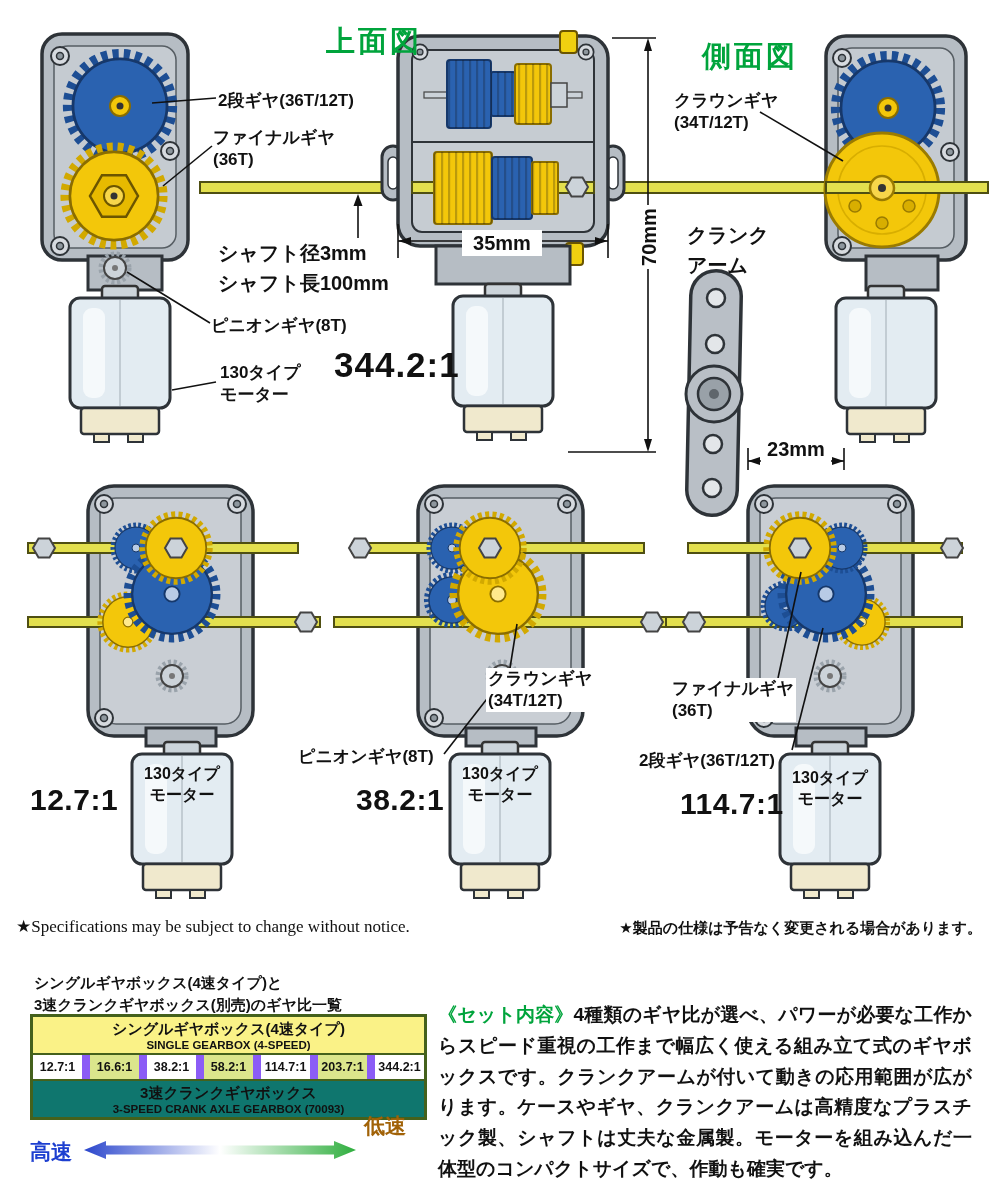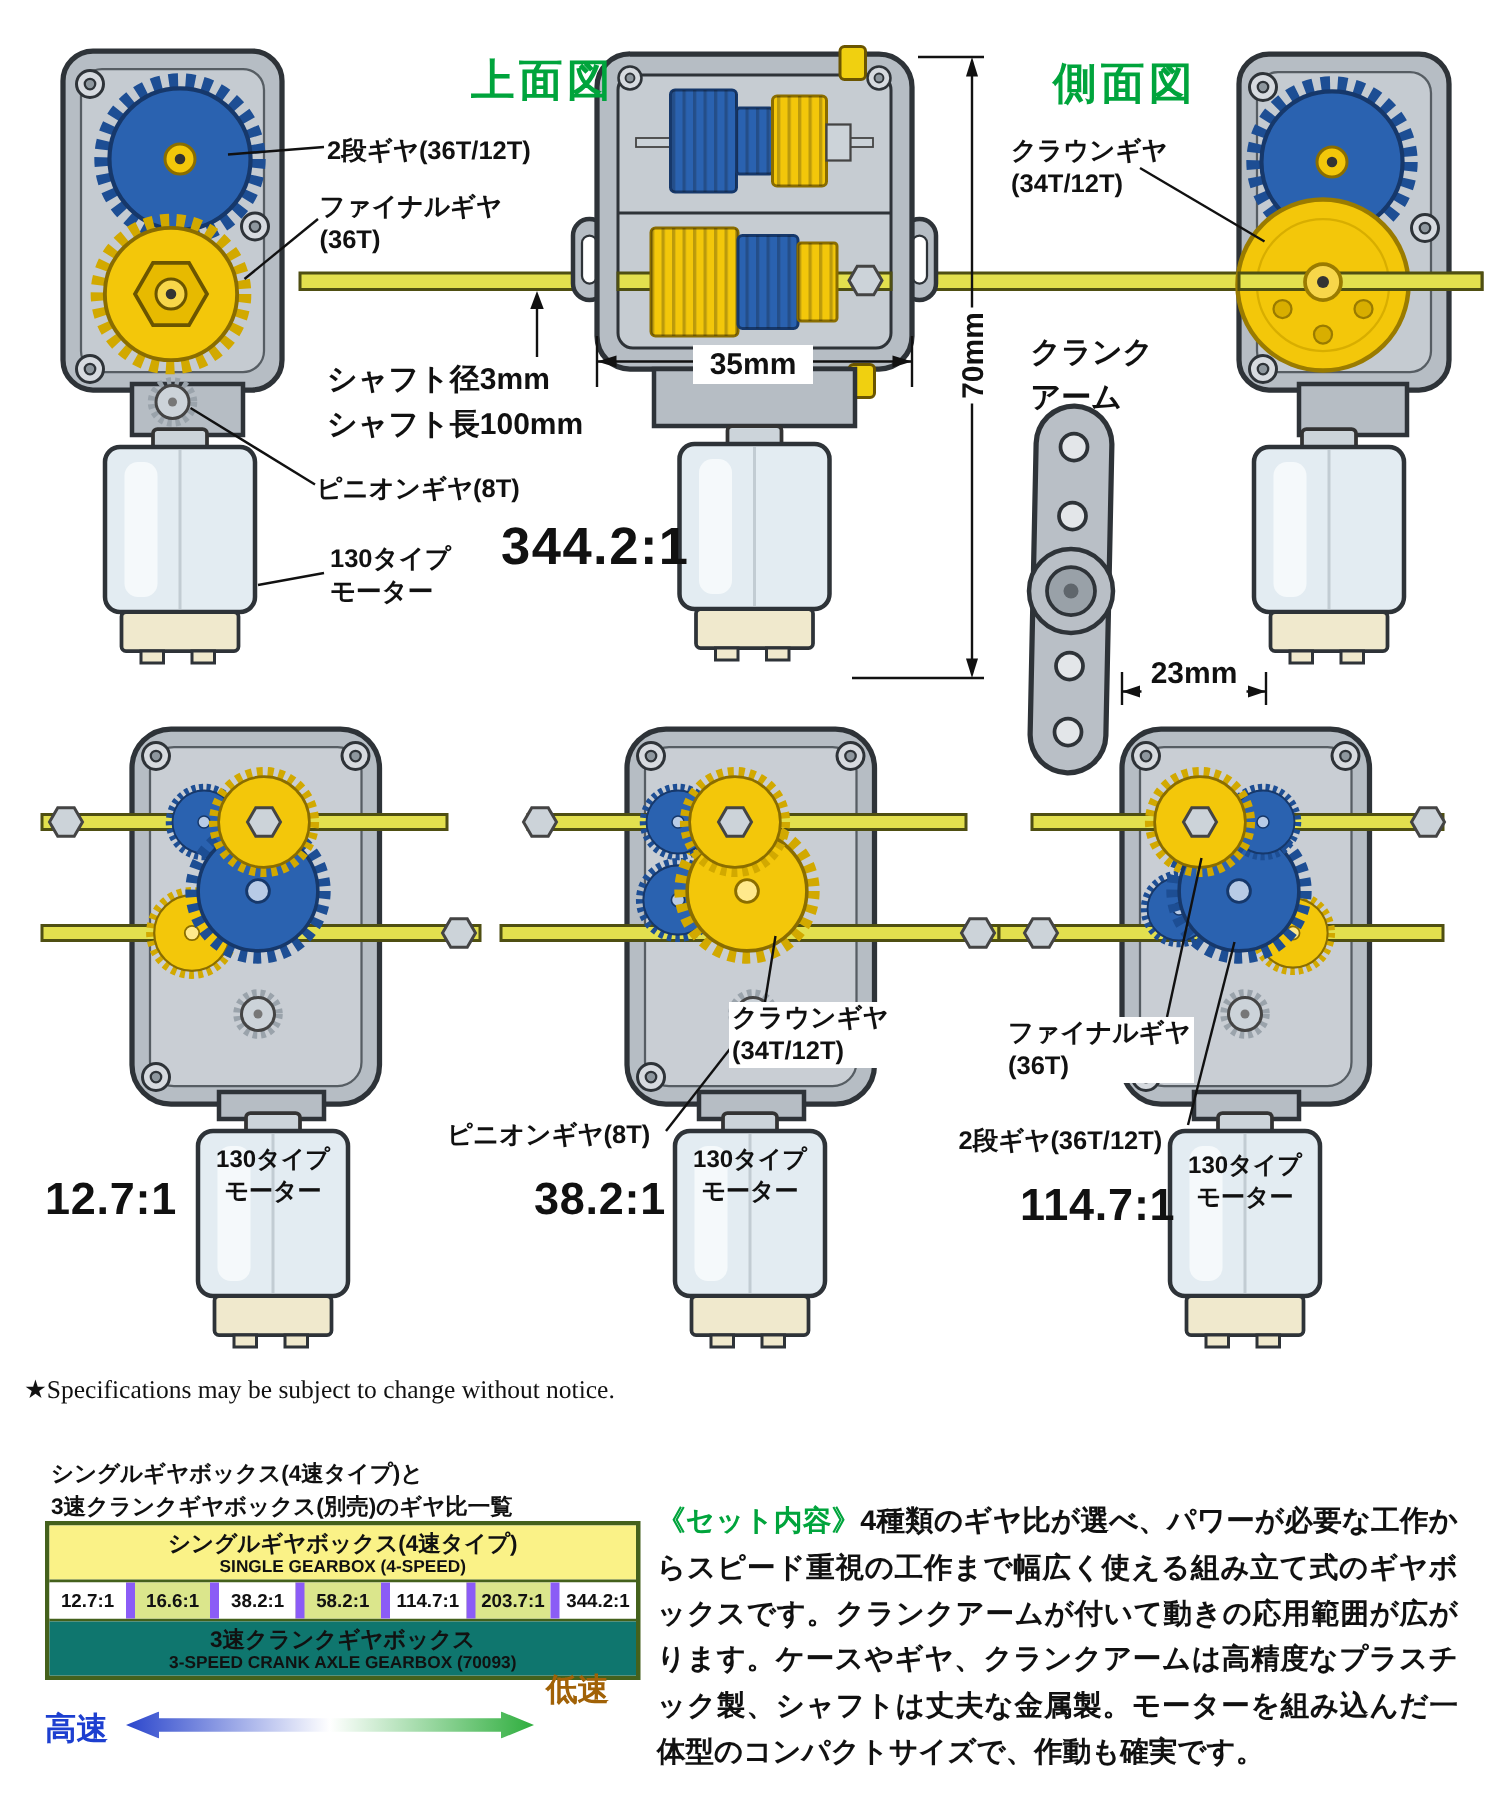--- a/index.html
+++ b/index.html
@@ -19,21 +19,21 @@
   .sz20{font-size:20px;line-height:1.5}
   .notice-en{position:absolute;left:16px;top:916px;font-family:Liberation Serif, serif;font-size:17px;font-weight:normal;white-space:nowrap}
   .notice-ja{position:absolute;right:14px;top:919px;font-size:15px;font-weight:bold;white-space:nowrap}
   .caption{position:absolute;left:34px;top:972px;font-size:15px;font-weight:bold;line-height:1.45;white-space:nowrap}
   .rtable{position:absolute;left:30px;top:1014px;width:397px;border:3px solid #44611c;background:#fff}
   .rt-band{background:#faf287;text-align:center;padding:3px 0 2px}
   .rt-band.green{background:#0f766e}
   .rt-band .ja{font-size:15px;font-weight:bold}
   .rt-band .en{font-size:11.5px;font-weight:bold}
   .rt-cells{display:flex;border-top:2px solid #44611c;border-bottom:2px solid #44611c}
-  .rt-cell{flex:1;text-align:center;font-size:12.5px;font-weight:bold;padding:5px 0;border-left:6px solid #8b5cf6;background:#fff}
+  .rt-cell{flex:1;text-align:center;font-size:12.5px;font-weight:bold;padding:5px 0;border-left:8px solid #8b5cf6;background:#fff}
   .rt-cell:first-child{border-left:none}
   .rt-cell.crank{background:#dbe68c}
   .speed{position:absolute;font-size:21px;font-weight:bold;white-space:nowrap}
   .speed.hi{color:#1d3fd0;left:30px;top:1138px}
   .speed.lo{color:#a16207;left:364px;top:1112px}
   .spd-arrow{position:absolute;left:84px;top:1141px}
   .desc{position:absolute;left:438px;top:1000px;width:534px;font-size:19px;font-weight:bold;line-height:1.62;text-align:justify}
   .desc .lead{color:#00a43c}
 </style>
 </head>
@@ -258,21 +258,21 @@
   </g>
 
   <g stroke="#111" stroke-width="1.6" fill="none">
     <line x1="510" y1="668" x2="517" y2="624"></line>
     <line x1="444" y1="754" x2="497" y2="686"></line>
     <line x1="778" y1="678" x2="801" y2="572"></line>
     <line x1="792" y1="750" x2="823" y2="628"></line>
   </g>
 </svg>
 
-<div class="lbl title" style="left:302px;top:36px;width:120px;text-align:center">上面図</div>
+<div class="lbl title" style="left:302px;top:23px;width:120px;text-align:right">上面図</div>
 <div class="lbl title" style="left:690px;top:38px;width:120px;text-align:center">側面図</div>
 
 <div class="lbl" style="left:218px;top:90px">2段ギヤ(36T/12T)</div>
 <div class="lbl" style="left:213px;top:127px">
   <span class="line">ファイナルギヤ</span>
   <span class="line">(36T)</span>
 </div>
 <div class="lbl sz20" style="left:218px;top:238px">
   <span class="line">シャフト径3mm</span>
   <span class="line">シャフト長100mm</span>
@@ -319,20 +319,21 @@
   <span class="line">(34T/12T)</span>
 </div>
 <div class="lbl chipbg" style="left:296px;top:746px">ピニオンギヤ(8T)</div>
 <div class="lbl chipbg" style="left:670px;top:678px">
   <span class="line">ファイナルギヤ</span>
   <span class="line">(36T)</span>
 </div>
 <div class="lbl chipbg" style="left:637px;top:750px">2段ギヤ(36T/12T)</div>
 
 <div class="notice-en">★Specifications may be subject to change without notice.</div>
+<div class="notice-ja">★製品の仕様は予告なく変更される場合があります。</div>
 
 <div class="caption">
   <span class="line">シングルギヤボックス(4速タイプ)と</span>
   <span class="line">3速クランクギヤボックス(別売)のギヤ比一覧</span>
 </div>
 
 <div class="rtable">
   <div class="rt-band">
     <span class="line ja">シングルギヤボックス(4速タイプ)</span>
     <span class="line en">SINGLE GEARBOX (4-SPEED)</span>

